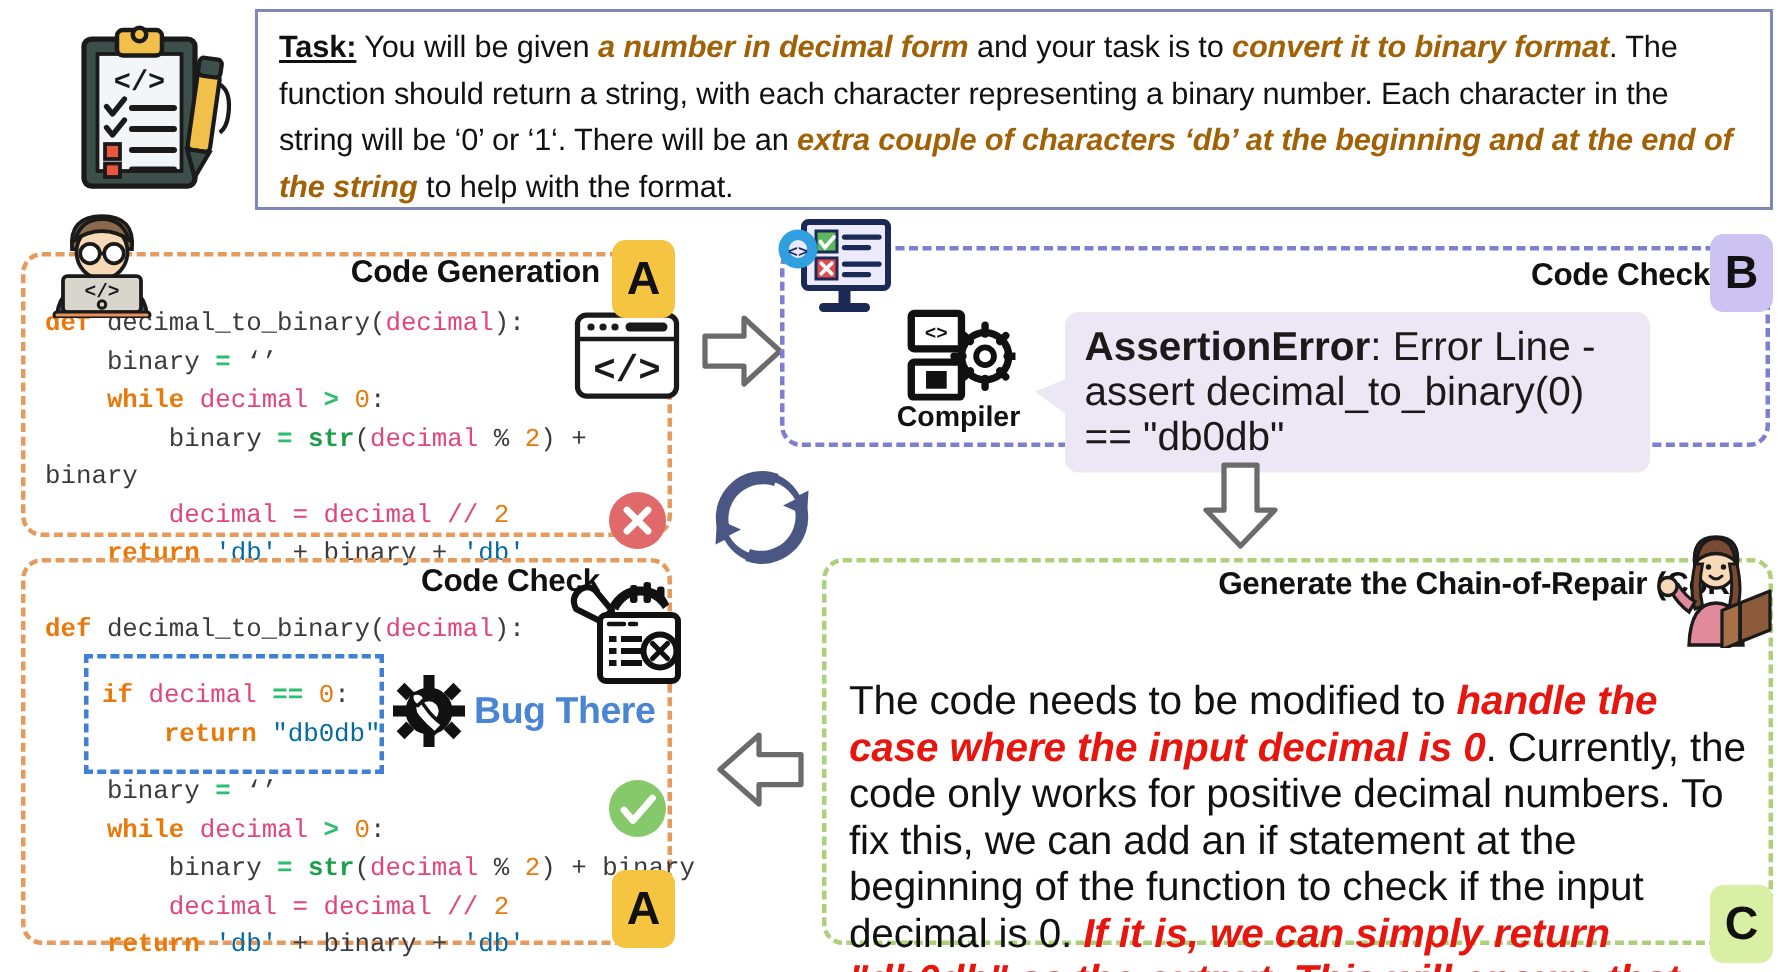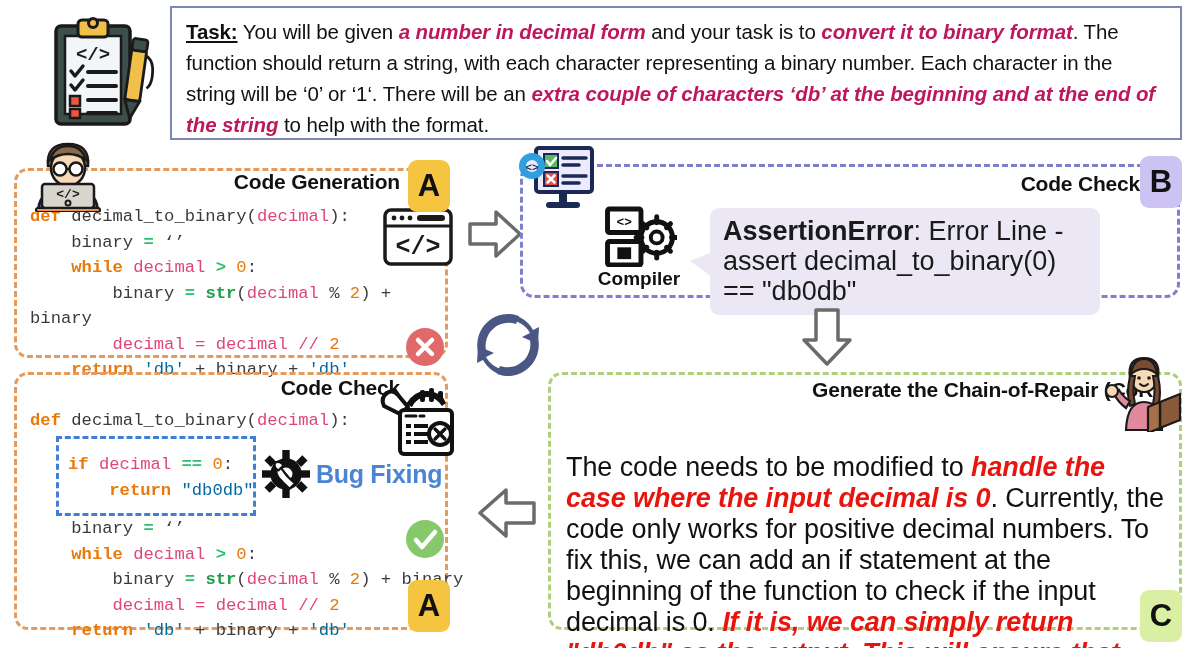--- a/index.html
+++ b/index.html
@@ -15,21 +15,21 @@
   
   #task-box{
     position:absolute;left:170px;top:6px;width:1012px;height:134px;
     border:2px solid #7e87b5;background:#fff;box-sizing:border-box;
     padding:8px 14px 6px 14px;
   }
   #task-text{
     font-size:20.5px;line-height:31px;color:#111;letter-spacing:-0.1px;
   }
   #task-text .lbl{font-weight:bold;text-decoration:underline;}
-  #task-text .em{color:#be185d;font-weight:bold;font-style:italic;}
+  #task-text .em{color:#a16207;font-weight:bold;font-style:italic;}
 
   
   #clipboard-icon{position:absolute;left:42px;top:14px;width:118px;height:120px;}
 
   
   .panel-title{
     font-size:21px;font-weight:bold;color:#111;text-align:right;letter-spacing:-0.2px;
   }
 
   #codegen-panel{
@@ -321,21 +321,21 @@
           <rect x="42" y="22" width="10" height="8"></rect>
         <rect x="5" y="7" width="8" height="10" transform="rotate(-45 9 12)"></rect>
         <rect x="39" y="35" width="8" height="10" transform="rotate(-45 43 40)"></rect>
         <rect x="39" y="7" width="8" height="10" transform="rotate(45 43 12)"></rect>
         <rect x="5" y="35" width="8" height="10" transform="rotate(45 9 40)"></rect>
       </g>
       <circle cx="26" cy="26" r="7" fill="#fff"></circle>
       <path d="M18 18 q-5 6 0 12 q5 6 12 12 l6 -6 q-8 -6 -12 -12 q-4 -6 -6 -6 z" fill="#fff" stroke="#111" stroke-width="2.5"></path>
       <path d="M14 14 a6 6 0 0 1 9 3 l-5 5 a6 6 0 0 1 -4 -8 z" fill="#fff" stroke="#111" stroke-width="2.5"></path>
     </svg>
-    <span id="bugfix-label">Bug Fixing</span>
+    <span id="bugfix-label">Bug There</span>
   </div>
 
   <div id="pass-icon">
     <svg viewBox="0 0 42 42" width="42" height="42">
       <circle cx="21" cy="21" r="19" fill="#86c96b"></circle>
       <path d="M12 22 l6 7 l13 -15" stroke="#fff" stroke-width="4.5" fill="none" stroke-linecap="round" stroke-linejoin="round"></path>
     </svg>
   </div>
 
   <div id="badge-a2" class="badge">A</div>

